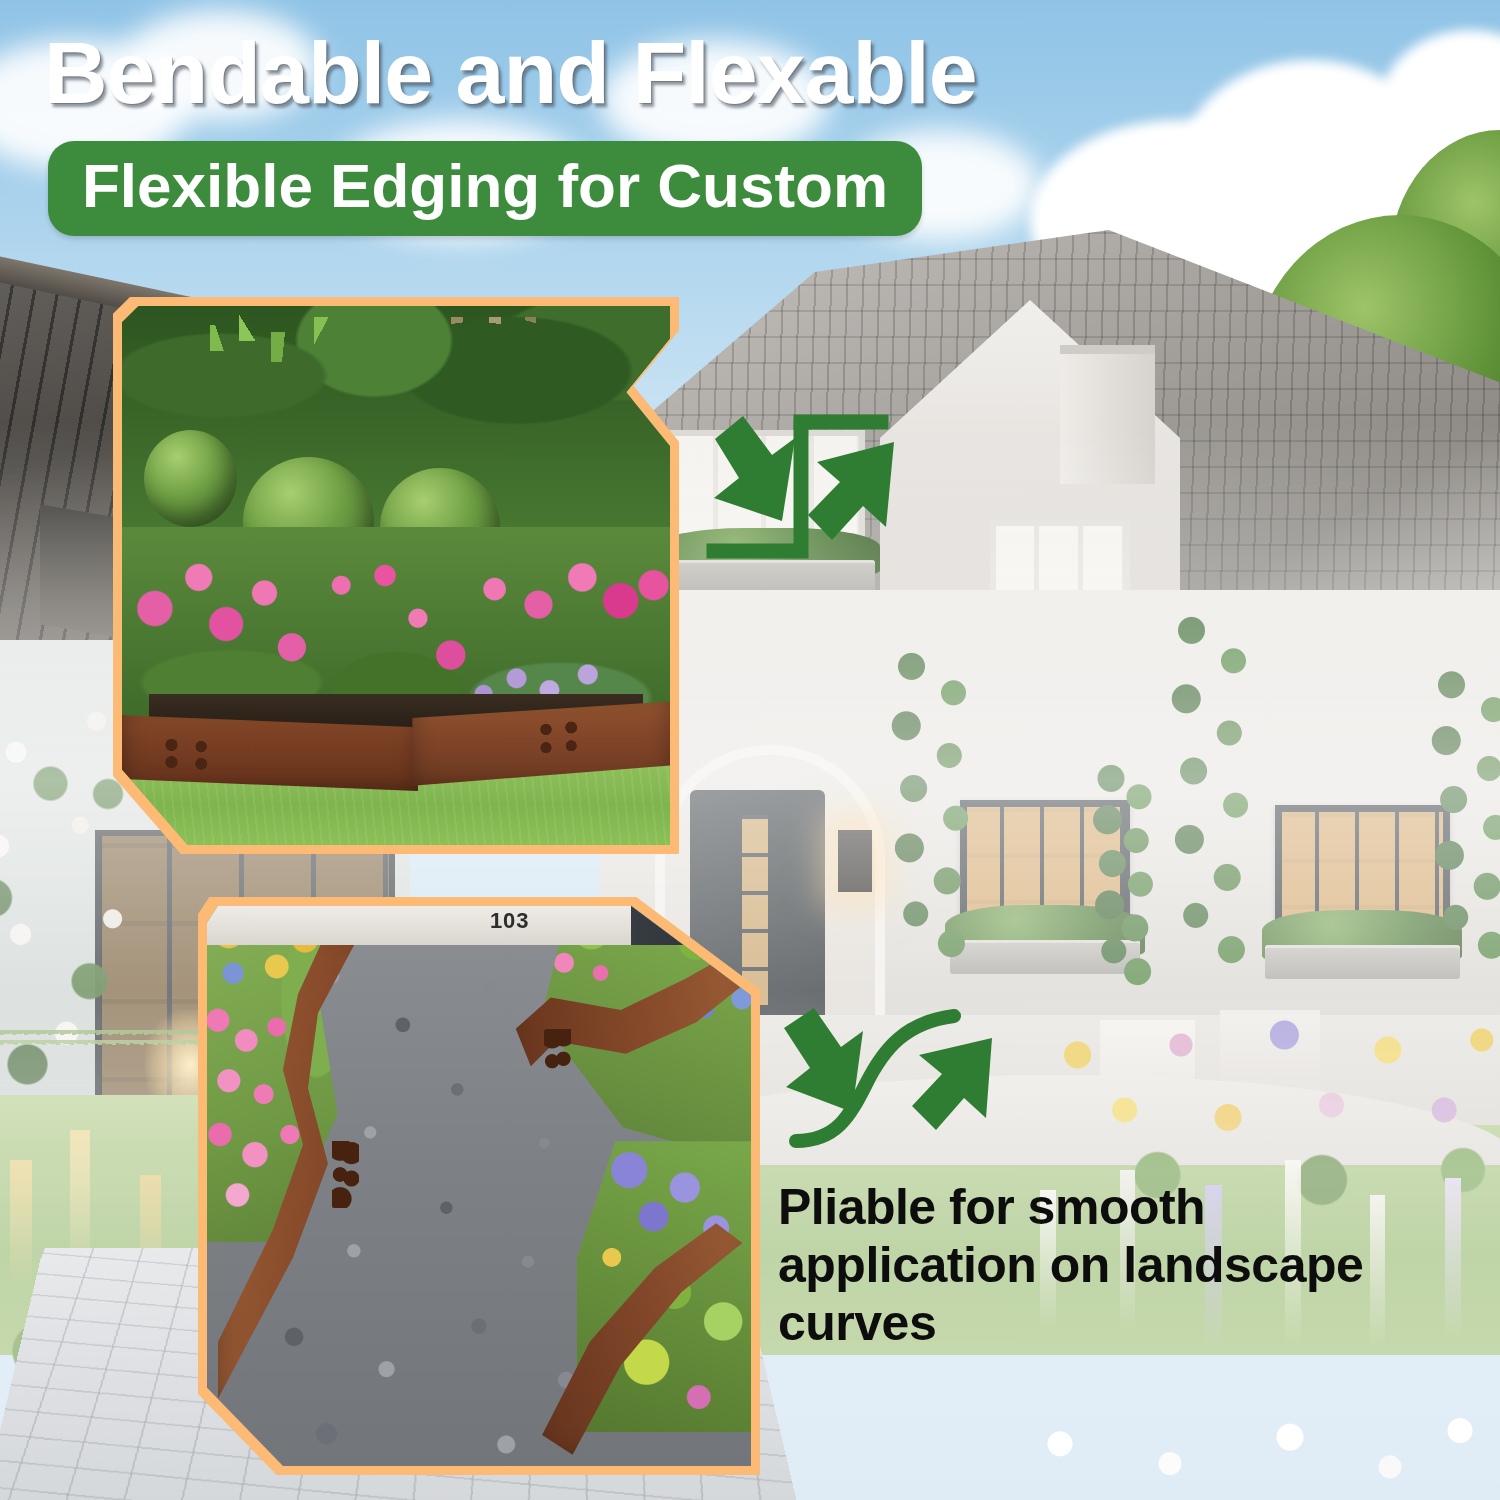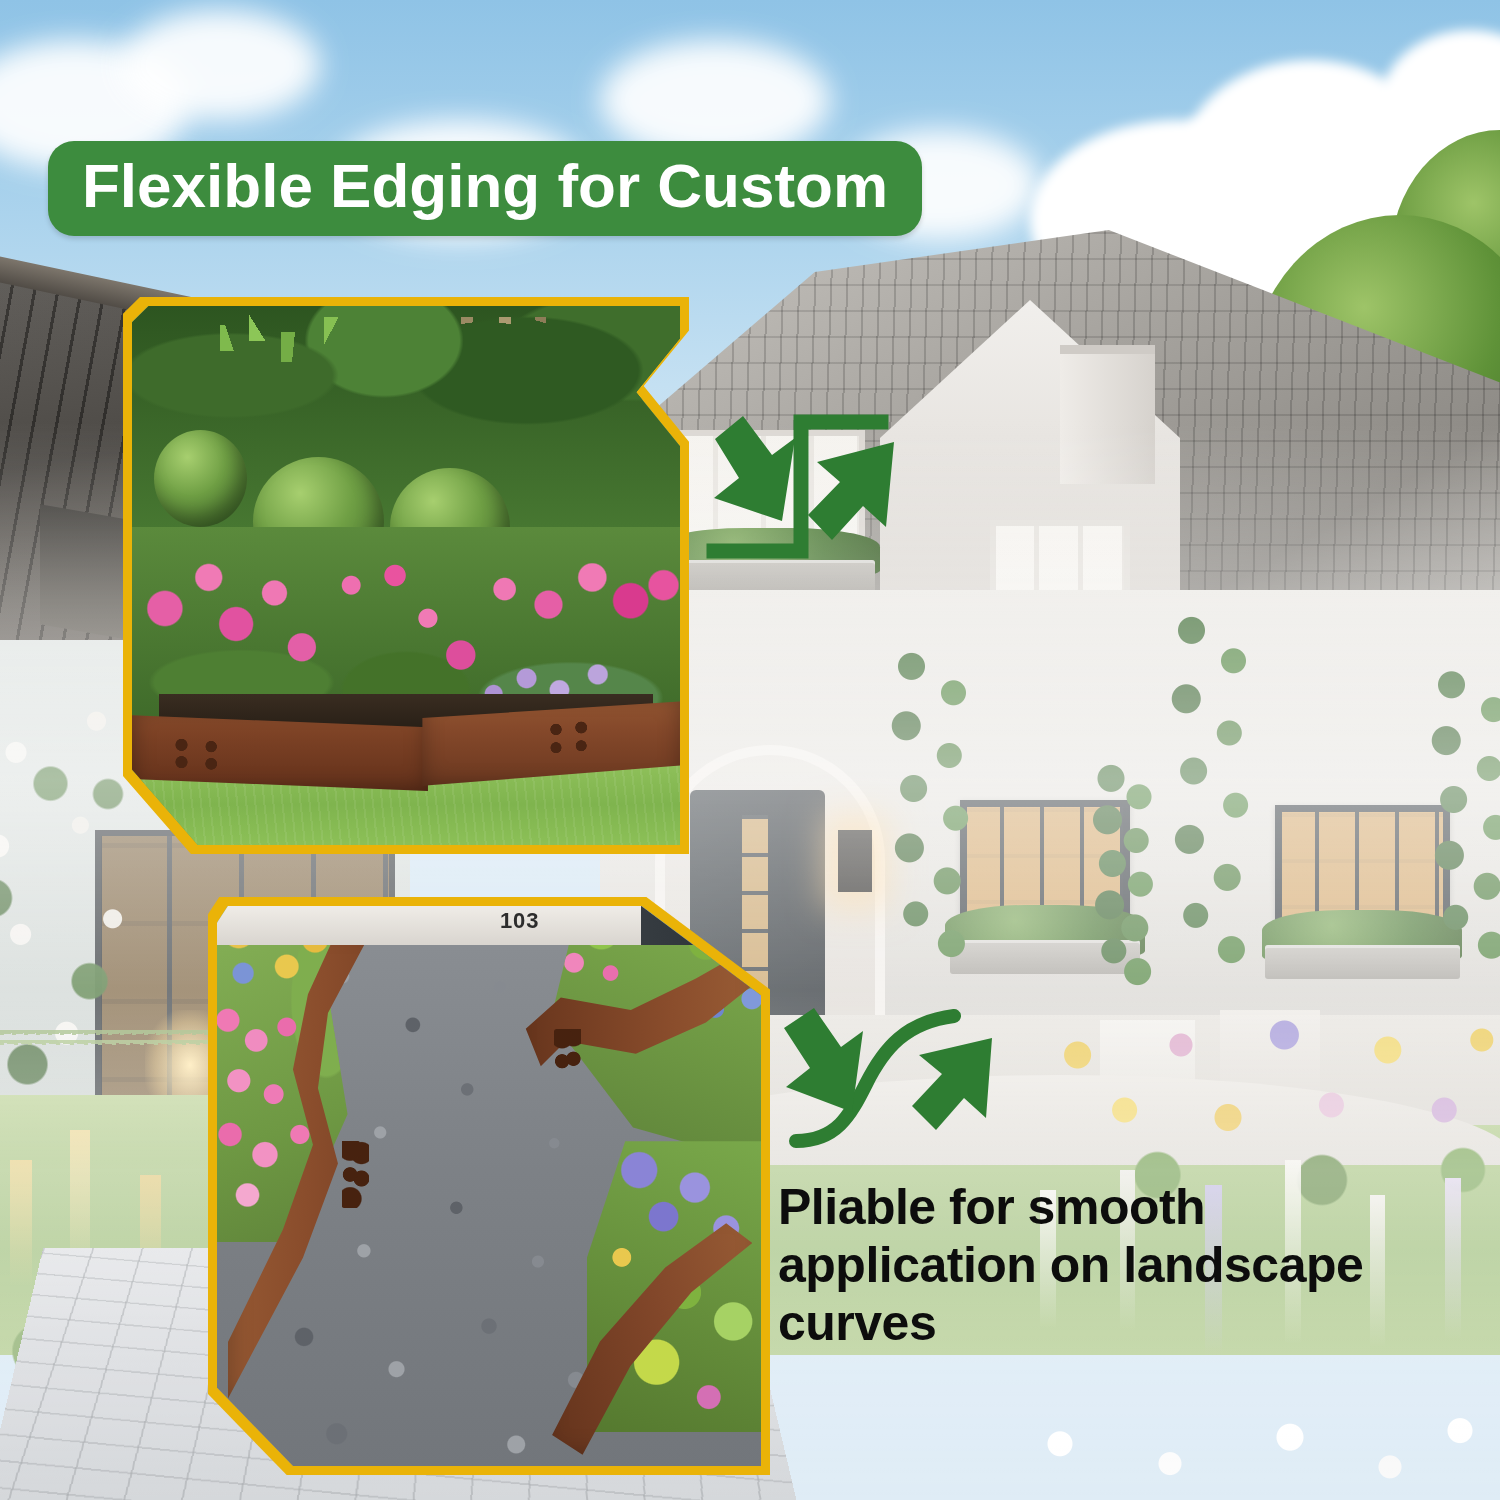--- a/index.html
+++ b/index.html
@@ -336,23 +336,22 @@
   #callout-corners{left:698px;top:414px;}
   #callout-corners .callout-text{margin-top:14px;}
   #callout-curves{left:778px;top:1008px;}
   #callout-curves .callout-text{margin-top:16px;max-width:660px;}
 
   .icon-wrap{display:block;}
 
   
   .panel{
     position:absolute;
-    background:#eab308;
+    background:#fdba74;
     filter:drop-shadow(0 3px 7px rgba(0,0,0,.22));
-    margin-left:10px;
   }
   .panel-inner{position:absolute;inset:9px;overflow:hidden;}
 
   #panel-corner{
     left:113px;top:297px;width:566px;height:557px;
     clip-path:polygon(3% 0%, 100% 0%, 100% 6%, 92% 16%, 100% 26%, 100% 100%, 12% 100%, 0% 86%, 0% 3%);
   }
   #panel-corner .panel-inner{
     clip-path:polygon(3% 0%, 100% 0%, 100% 6%, 92% 16%, 100% 26%, 100% 100%, 12% 100%, 0% 86%, 0% 3%);
   }
@@ -616,20 +615,21 @@
     <div class="path-curve"></div>
     <div class="border-flowers bf-right"></div>
     <div class="border-flowers bf-spikes"></div>
     <div class="grass-tufts"></div>
     <div class="border-flowers bf-left"></div>
     <div class="pavers"></div>
 
     <div class="wash"></div>
   </div>
 
+  <div class="headline">Bendable and Flexable</div>
 
   <div class="banner">
     <div class="banner-text">Flexible Edging for Custom</div>
   </div>
 
   <div class="callout" id="callout-corners">
     <span class="icon-wrap">
       <svg width="215" height="175" viewBox="0 0 215 175" xmlns="http://www.w3.org/2000/svg">
 
         <path d="M183 8 H103 V137 H16" fill="none" stroke="#2e7d32" stroke-width="15" stroke-linecap="square"></path>

